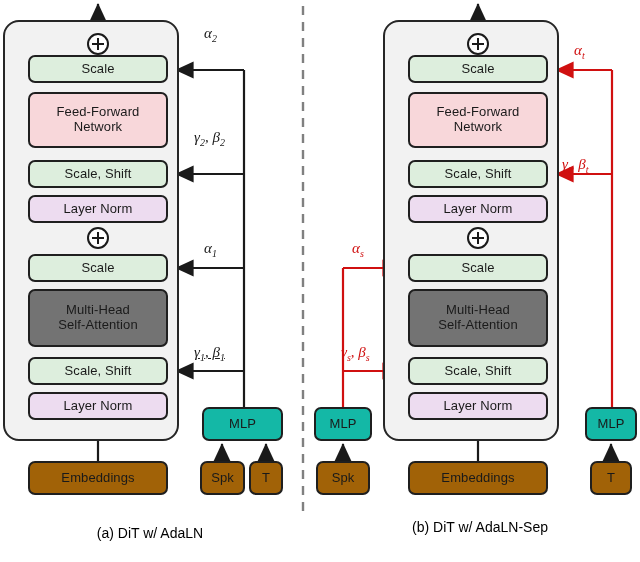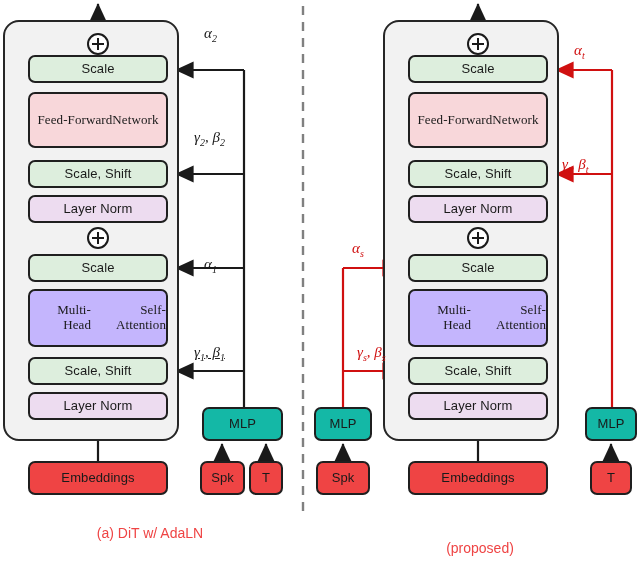--- a/index.html
+++ b/index.html
@@ -5,36 +5,36 @@
   html,body{margin:0;padding:0;background:#ffffff;}
   body{width:640px;height:562px;position:relative;overflow:hidden;
        font-family:"Liberation Sans","DejaVu Sans",sans-serif;color:#1a1a1a;}
   #stage{position:absolute;inset:0;width:640px;height:562px;}
   svg#wires{position:absolute;left:0;top:0;width:640px;height:562px;pointer-events:none;}
 
   .panel-bg{position:absolute;background:#f2f2f2;border:2px solid #262626;border-radius:16px;box-sizing:border-box;}
   .resid-box{position:absolute;border:2px solid #1a1a1a;border-right:none;border-radius:6px 0 0 6px;box-sizing:border-box;background:transparent;}
 
   .node{position:absolute;box-sizing:border-box;border:2px solid #1f1f1f;border-radius:7px;
-        display:flex;align-items:center;justify-content:center;text-align:right;
+        display:flex;align-items:center;justify-content:center;text-align:center;
         font-size:13px;line-height:1.15;letter-spacing:.1px;}
   .n-green{background:#ddeedd;}
   .n-pink{background:#f8d7da;}
-  .n-yellow{background:#c4b5fd;}
+  .n-yellow{background:#737373;}
   .n-purple{background:#eddcf0;}
-  .n-blue{background:#ef4444;}
+  .n-blue{background:#a16207;}
   .n-peach{background:#14b8a6;}
-  .two-line{font-family:Liberation Serif, serif;}
+  .two-line{flex-direction:column;}
 
   .glabel{position:absolute;font-family:"Liberation Serif","DejaVu Serif",serif;
           font-style:italic;font-size:15px;white-space:nowrap;color:#1a1a1a;}
   .glabel.red{color:#d01010;}
   .glabel sub{font-size:10px;font-style:italic;}
 
-  .caption{position:absolute;font-size:14px;white-space:nowrap;text-align:center;color:#ef4444;}
+  .caption{position:absolute;font-size:14px;white-space:nowrap;text-align:center;color:#000000;}
 
   .plus{position:absolute;width:22px;height:22px;border:2px solid #1a1a1a;border-radius:50%;
         background:#ffffff;box-sizing:border-box;}
   .plus:before,.plus:after{content:"";position:absolute;background:#1a1a1a;}
   .plus:before{left:3px;top:8px;width:12px;height:2px;}
   .plus:after{top:3px;left:8px;height:12px;width:2px;}
 </style>
 </head>
 <body>
 
@@ -168,21 +168,21 @@
   <div class="node n-blue" style="left:200px;top:461px;width:45px;height:34px;">Spk</div>
 
   <div class="node n-blue" style="left:249px;top:461px;width:34px;height:34px;">T</div>
 
   <div class="glabel" style="left:204px;top:25px;">
     <span>α</span><sub>2</sub>
   </div>
   <div class="glabel" style="left:194px;top:129px;">
     <span>γ</span><sub>2</sub><span>, β</span><sub>2</sub>
   </div>
-  <div class="glabel" style="left:204px;top:240px;margin-top:16px;">
+  <div class="glabel" style="left:204px;top:240px;">
     <span>α</span><sub>1</sub>
   </div>
   <div class="glabel" style="left:194px;top:344px;text-decoration:underline;">
     <span>γ</span><sub>1</sub><span>, β</span><sub>1</sub>
   </div>
 
   <div class="panel-bg" style="left:383px;top:20px;width:176px;height:421px;"></div>
 
   <div class="plus" style="left:467px;top:33px;"></div>
   <div class="plus" style="left:467px;top:227px;"></div>
@@ -221,21 +221,21 @@
 
   <div class="glabel red" style="left:574px;top:42px;">
     <span>α</span><sub>t</sub>
   </div>
   <div class="glabel red" style="left:562px;top:156px;">
     <span>γ</span><sub>t</sub><span>, β</span><sub>t</sub>
   </div>
   <div class="glabel red" style="left:352px;top:240px;">
     <span>α</span><sub>s</sub>
   </div>
-  <div class="glabel red" style="left:349px;top:344px;padding-left:8px;">
+  <div class="glabel red" style="left:341px;top:344px;">
     <span>γ</span><sub>s</sub><span>, β</span><sub>s</sub>
   </div>
 
   <div class="caption" style="left:0px;top:525px;width:300px;">(a) DiT w/ AdaLN</div>
 
-  <div class="caption" style="left:330px;top:540px;width:300px;">(proposed)</div>
+  <div class="caption" style="left:330px;top:519px;width:300px;">(b) DiT w/ AdaLN-Sep</div>
 
 </div>
 
 </body></html>

